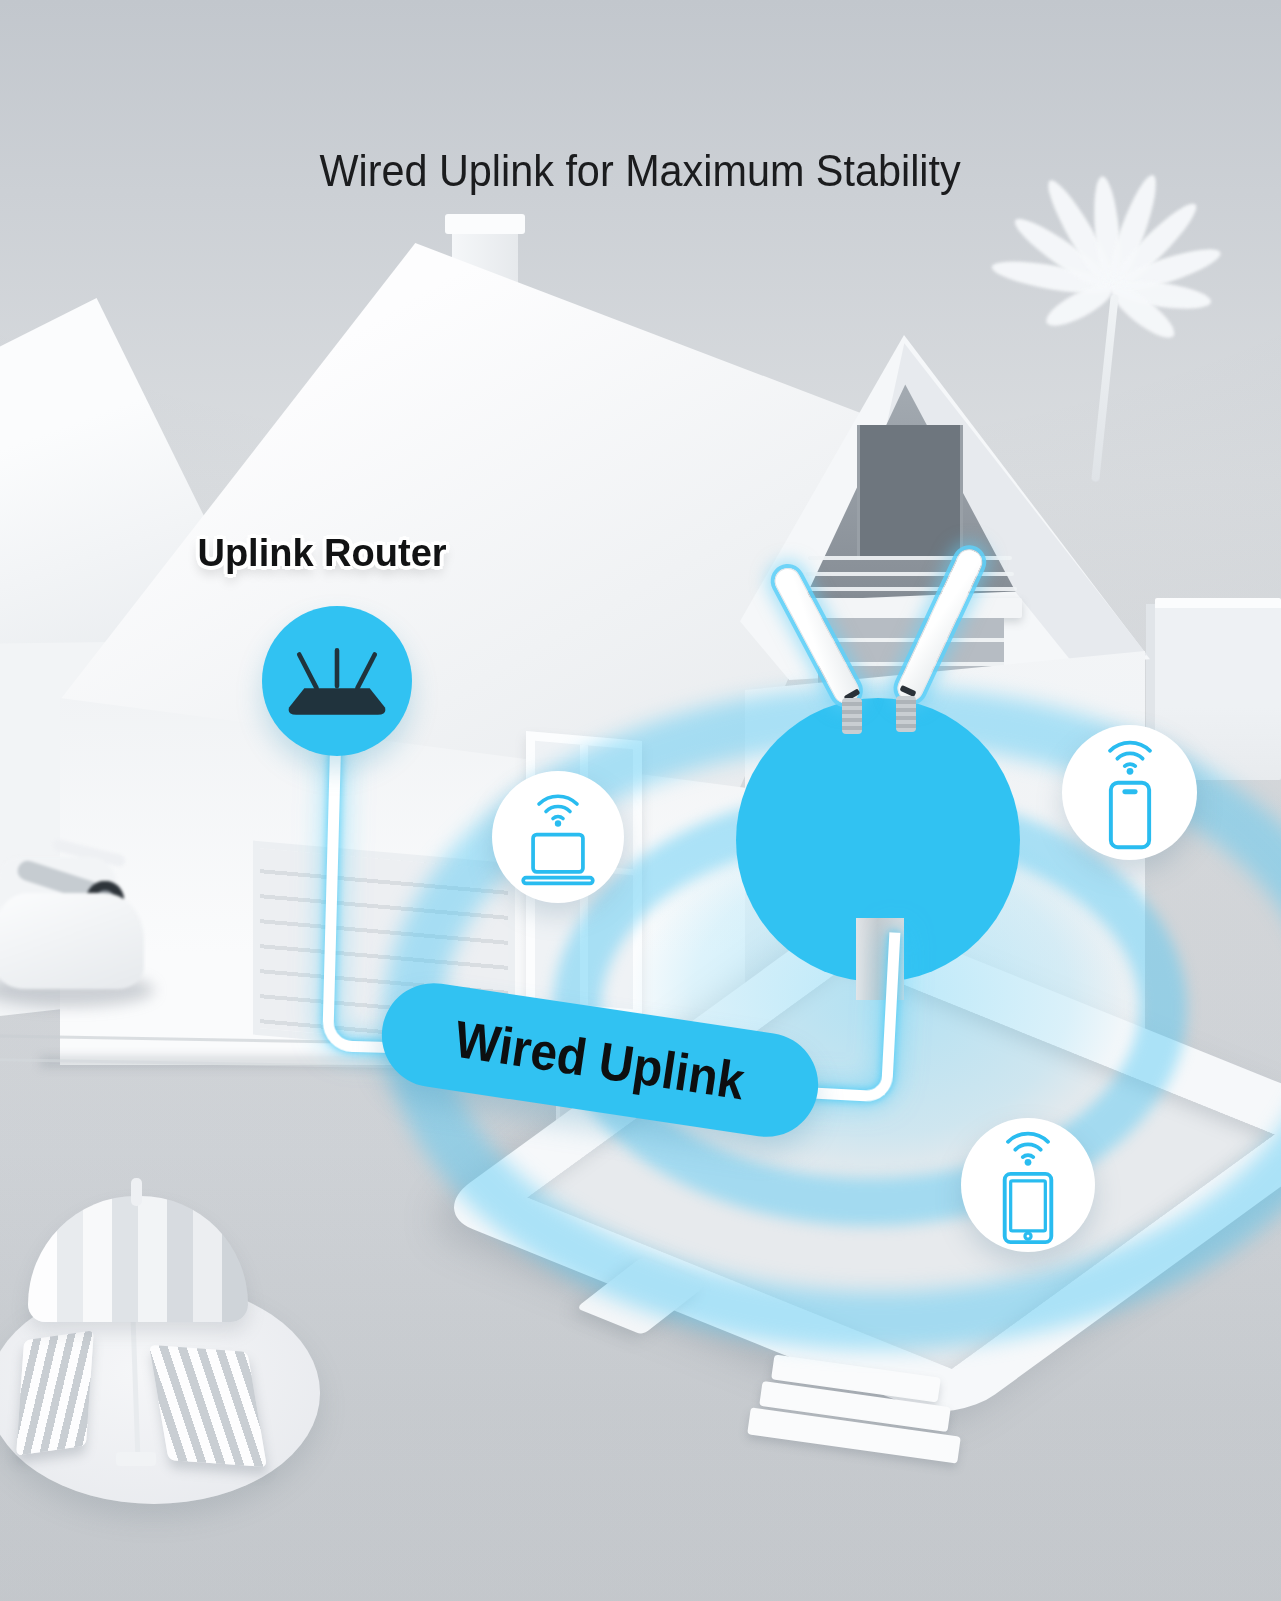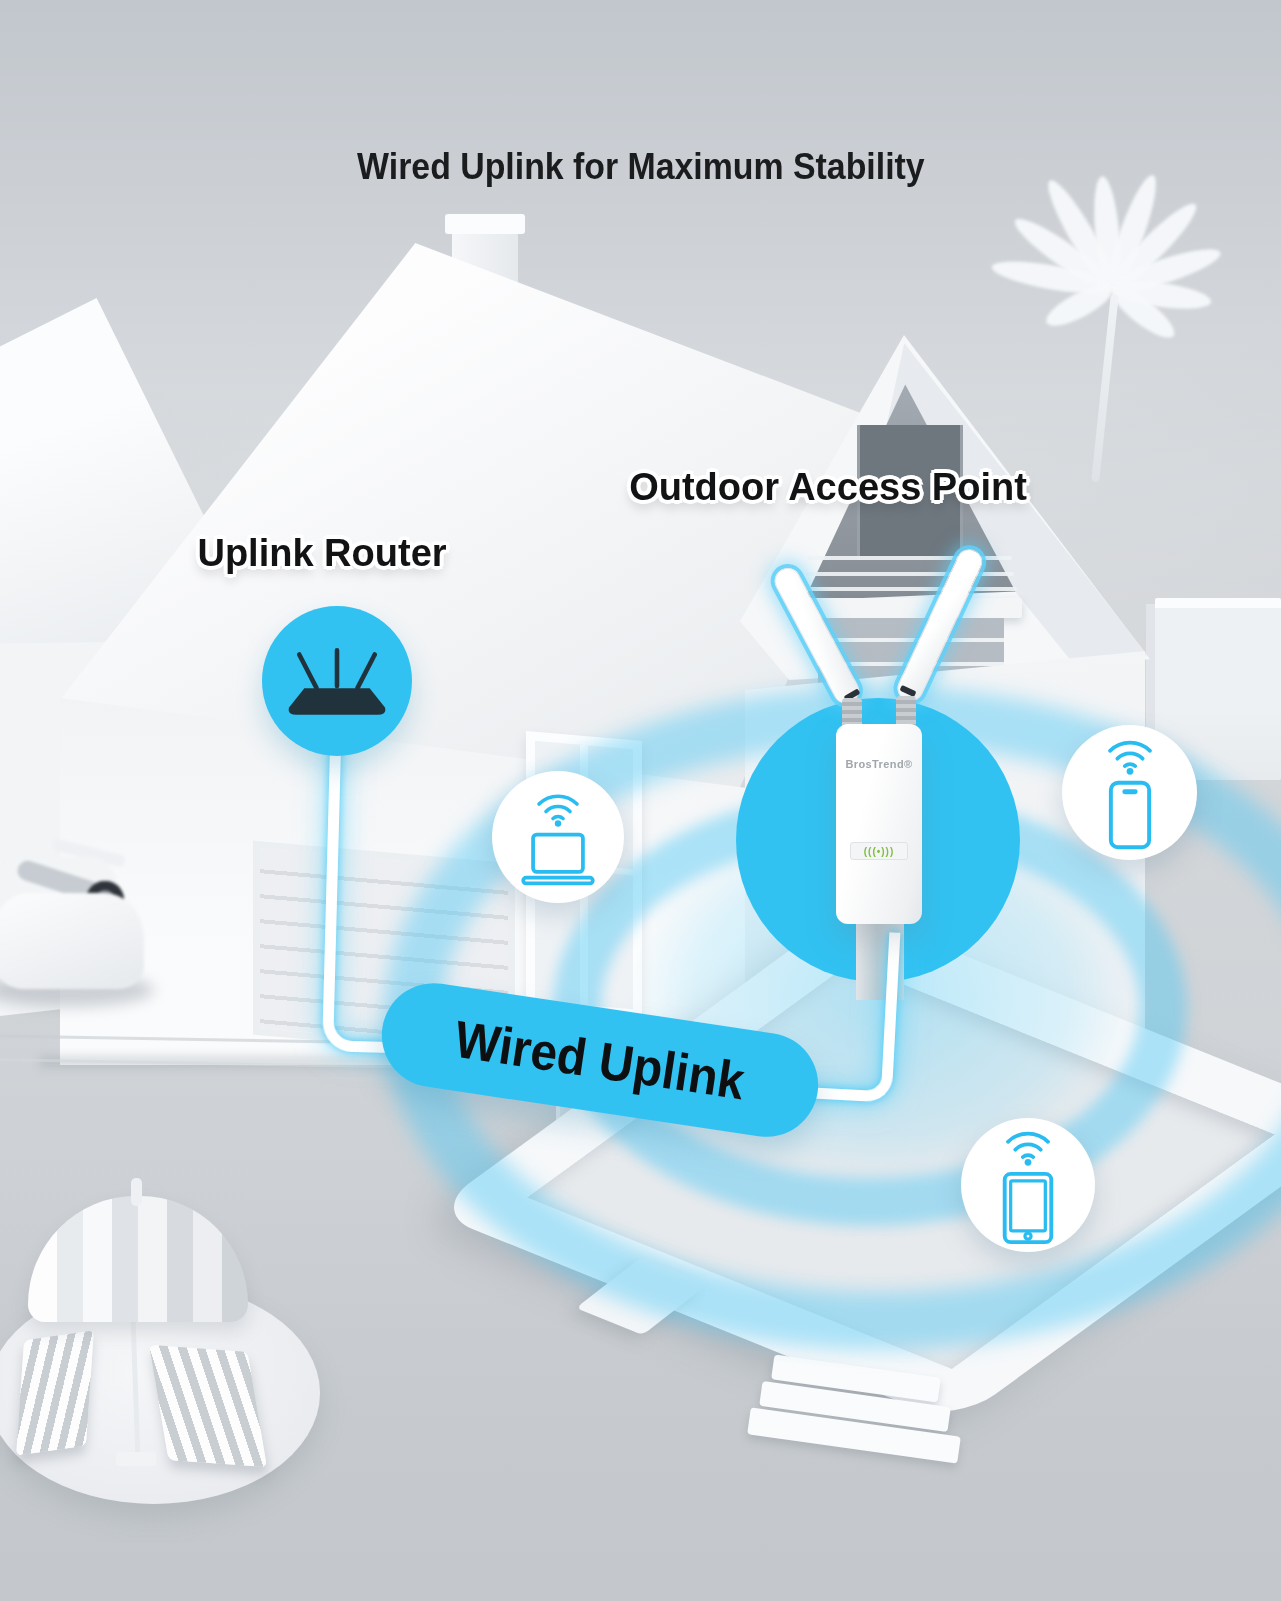--- a/index.html
+++ b/index.html
@@ -176,21 +176,21 @@
     box-shadow:0 16px 28px rgba(70,150,185,.28);}
   .pill-text{font-size:52px;font-weight:bold;color:#0d0f10;transform:scaleX(.92);white-space:nowrap;}
   .map-label{font-weight:bold;font-size:38px;color:#121314;text-align:center;white-space:nowrap;
     text-shadow:-3px -3px 0 #fff,3px -3px 0 #fff,-3px 3px 0 #fff,3px 3px 0 #fff,
       -4px 0 0 #fff,4px 0 0 #fff,0 -4px 0 #fff,0 4px 0 #fff,0 7px 12px rgba(0,0,0,.22);}
   .label-router{left:152px;top:532px;width:340px;}
   .label-ap{left:598px;top:466px;width:460px;}
   .page-title{left:0;top:54px;width:100%;text-align:center;font-size:72px;font-weight:bold;
     color:var(--text-dark);letter-spacing:-1px;}
   .page-title>span{display:inline-block;transform:scaleX(.88);}
-  .page-subtitle{left:0;top:146px;width:100%;text-align:center;font-size:36px;font-weight:700;
+  .page-subtitle{left:0;top:146px;width:100%;text-align:center;font-size:44px;font-weight:400;
     color:#1b1c1e;}
   .page-subtitle>span{display:inline-block;transform:scaleX(.94);}
 </style>
 </head>
 <body>
 
 <div class="stage">
 
   <div class="abs" style="left:1112px;top:288px;width:0;height:0;">
     <div class="frond" style="width:122px;transform:rotate(-170deg);"></div>
@@ -285,24 +285,20 @@
 
   <div class="abs ap-circle"></div>
   <div class="abs ap-pole"></div>
   <div class="abs cable cable-right"></div>
   <div class="abs antenna antenna-left"></div>
   <div class="abs antenna antenna-right"></div>
   <div class="abs hinge hinge-left"></div>
   <div class="abs hinge hinge-right"></div>
   <div class="abs connector connector-left"></div>
   <div class="abs connector connector-right"></div>
-  <div class="abs ap-device">
-    <div class="ap-brand">BrosTrend®</div>
-    <div class="ap-led">(((•)))</div>
-  </div>
 
   <div class="abs node-circle laptop-circle">
     <svg width="48" height="38" viewBox="0 0 48 38">
       <path class="st" d="M5 15 A27 27 0 0 1 43 15"></path>
       <path class="st" d="M12 22.5 A17 17 0 0 1 36 22.5"></path>
       <path class="st" d="M19 29.5 A7.5 7.5 0 0 1 29 29.5"></path>
       <circle class="fl" cx="24" cy="34.5" r="3.2"></circle>
     </svg>
     <svg width="78" height="54" viewBox="0 0 72 52">
       <rect class="st" x="12" y="2.5" width="48" height="36" rx="3.5"></rect>
@@ -333,19 +329,18 @@
       <rect class="st-thin" x="8" y="9" width="32" height="46" rx="1.5"></rect>
       <circle class="st-thin" cx="24" cy="60" r="2.8"></circle>
     </svg>
   </div>
 
   <div class="abs pill">
     <span class="pill-text">Wired Uplink</span>
   </div>
 
   <div class="abs map-label label-router">Uplink Router</div>
-  <div class="abs map-label label-ap">Outdoor Access Point</div>
 
   <div class="abs page-subtitle">
     <span>Wired Uplink for Maximum Stability</span>
   </div>
 
 </div>
 
 </body></html>

